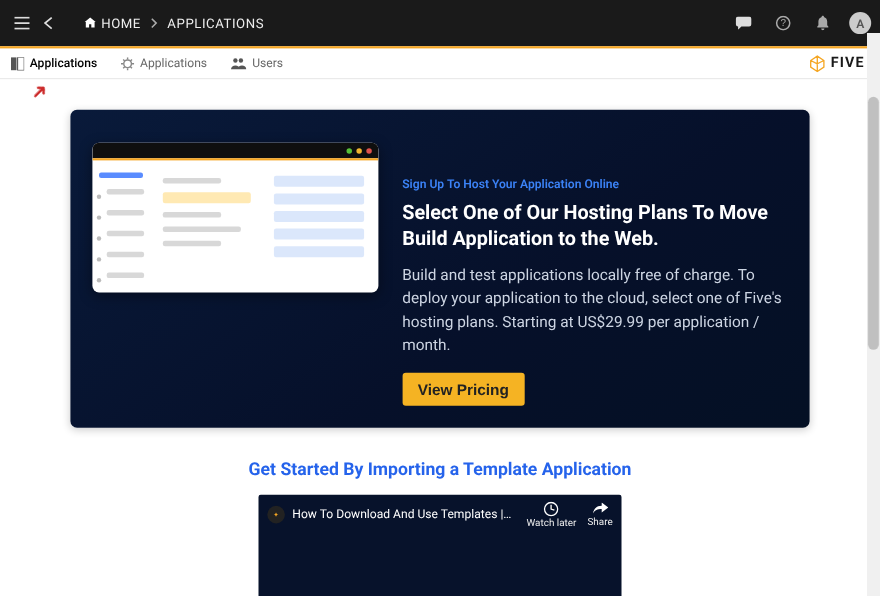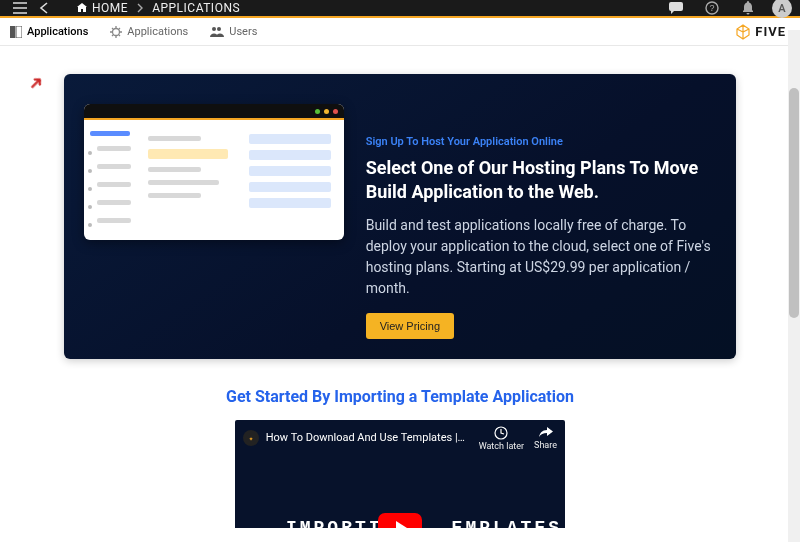--- a/index.html
+++ b/index.html
@@ -1,17 +1,17 @@
 <!DOCTYPE html>
 <html><head>
 <meta charset="utf-8">
 <style>
   * { box-sizing: border-box; margin: 0; padding: 0; }
   body { font-family: -apple-system, BlinkMacSystemFont, "Segoe UI", Roboto, Arial, sans-serif; background: #fff; width: 800px; height: 542px; overflow: hidden; font-size: 13px; color: #333; }
-  .topbar { height: 16px; background: #1a1a1a; display: flex; align-items: center; padding: 0 8px; color: #eee; }
+  .topbar { height: 42px; background: #1a1a1a; display: flex; align-items: center; padding: 0 8px; color: #eee; }
   .tb-icon { width: 24px; height: 24px; display: inline-flex; align-items: center; justify-content: center; cursor: pointer; margin-right: 2px; }
   .tb-sep { margin: 0 6px; }
   .breadcrumb { display: flex; align-items: center; flex: 1; font-size: 12px; letter-spacing: .5px; }
   .bc-item { display: flex; align-items: center; gap: 4px; padding: 0 4px; }
   .bc-chev { color: #888; margin: 0 4px; }
   .tb-right { display: flex; align-items: center; gap: 10px; }
   .avatar { width: 20px; height: 20px; border-radius: 50%; background: #ccc; color: #555; display: inline-flex; align-items: center; justify-content: center; font-size: 11px; font-weight: 600; }
   .accentbar { height: 2px; background: #f5a623; }
   .tabs { height: 28px; display: flex; align-items: center; padding: 0 10px; gap: 22px; border-bottom: 1px solid #e8e8e8; position: relative; }
   .tab { display: flex; align-items: center; gap: 5px; font-size: 11px; color: #666; cursor: pointer; }
@@ -30,21 +30,21 @@
   .srow.blue{background:#5a8cff;width:80%;} .srow.g{background:#d8d8d8;width:70%;}
   .sdot{width:4px;height:4px;border-radius:50%;background:#bbb;display:inline-block;margin-right:3px;vertical-align:middle;}
   .mock-col { flex:1; padding:8px 6px;}
   .gr{height:5px;background:#d8d8d8;border-radius:2px;margin:8px 0;}
   .gr.s{width:60%;} .gr.m{width:80%;} .gr.sel{background:#ffe9b3;height:10px;width:90%;}
   .bl{height:10px;background:#dbe7fb;border-radius:2px;margin:6px 0;width:92%;}
   .hero-right { flex:1; padding: 22px 24px 20px 6px; color:#fff; }
   .eyebrow { color:#3b82f6; font-size: 11px; font-weight:600; margin-bottom: 8px; margin-top: 39px; }
   .hero-title { font-size: 18px; font-weight: 700; line-height: 1.35; margin-bottom: 10px; }
   .hero-body { font-size: 14px; color:#cdd5e3; line-height:1.5; margin-bottom: 14px; }
-  .btn-cta { display:inline-block; background:#f5b323; color:#222; font-size:11px; font-weight:400; padding:7px 14px; border-radius:3px; border:none; cursor:pointer; }
+  .btn-cta { display:inline-block; background:#f5b323; color:#222; font-size:14px; font-weight:700; padding:7px 14px; border-radius:3px; border:none; cursor:pointer; }
   .section-title { text-align:center; color:#2563eb; font-weight:700; font-size: 16px; margin: 28px 0 14px; }
   .video { width: 330px; margin: 0 auto; background:#07122b; border-radius:2px; position:relative; height:180px; overflow:hidden;}
   .vid-top { display:flex; align-items:center; justify-content:space-between; padding:6px 8px; color:#fff; font-size:11px;}
   .vlogo{width:16px;height:16px;border-radius:50%;background:#222;display:inline-flex;align-items:center;justify-content:center;font-size:6px;color:#f5a623;vertical-align:middle;margin-right:4px;}
   .vright{display:flex;gap:10px;align-items:center;font-size:9px;color:#eee;}
   .vctl{display:flex;flex-direction:column;align-items:center;gap:1px;cursor:pointer;justify-content:center;}
   .vtext{position:absolute;left:0;right:0;top:60%;transform:translateY(-50%);text-align:center;color:#fff;font-family:"Courier New",monospace;font-weight:700;font-size:18px;letter-spacing:3px;margin-left:48px;}
   .playbtn{position:absolute;left:50%;top:60%;transform:translate(-50%,-50%);width:44px;height:30px;background:#ff0000;border-radius:7px;display:flex;align-items:center;justify-content:center;cursor:pointer;}
   .playbtn::after{content:"";border-left:11px solid #fff;border-top:7px solid transparent;border-bottom:7px solid transparent;margin-left:3px;}
   .arrow-annot{position:absolute;left:28px;top:72px;color:#cc2b2b;font-size:18px;transform:rotate(-45deg);pointer-events:none;}

